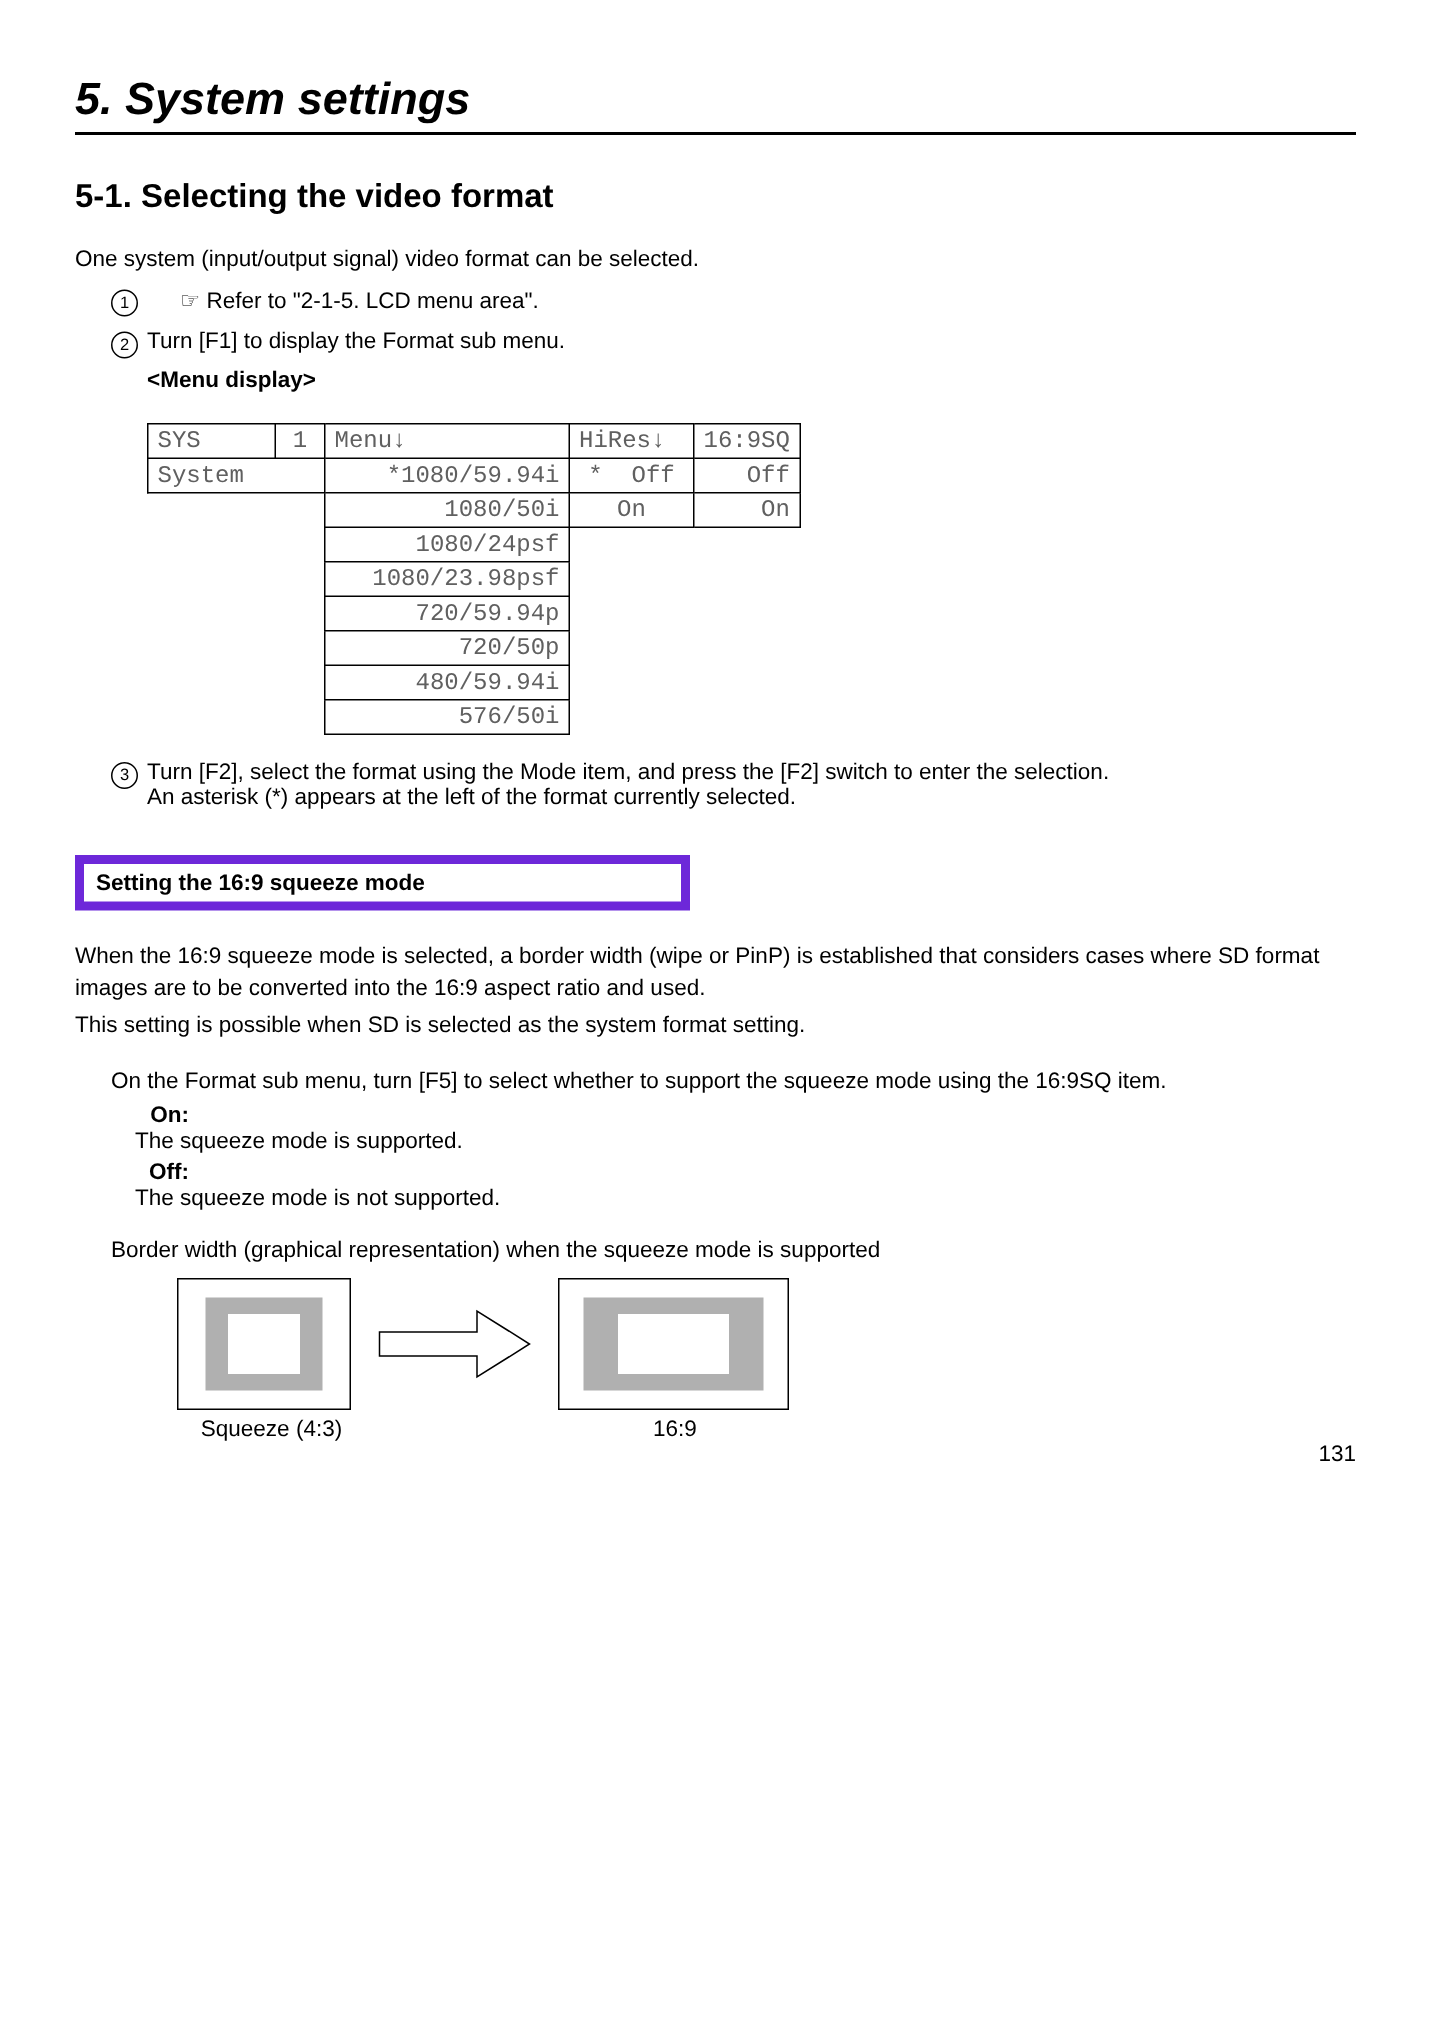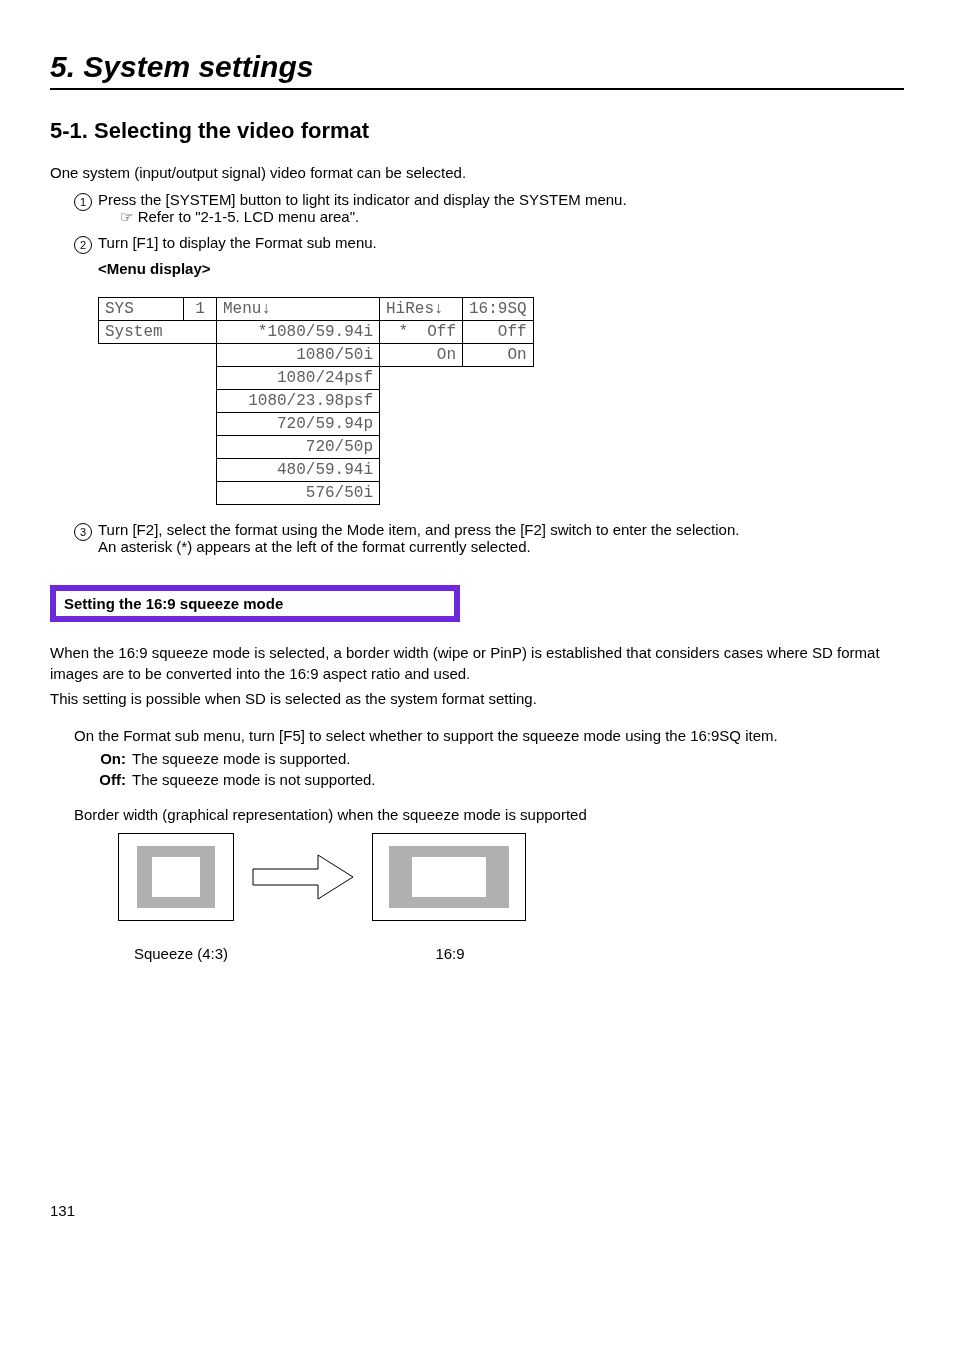--- a/index.html
+++ b/index.html
@@ -76,34 +76,34 @@
   table.lcd td {
     border: 1px solid #000;
     height: 22px;
     padding: 0 6px;
     vertical-align: middle;
     white-space: pre;
   }
   td.pg { width: 20px; text-align: center; }
   td.left-label { width: 72px; }
   td.mode { width: 150px; text-align: right; }
-  td.hires { width: 70px; text-align: right; }
+  td.hires { width: 70px; text-align: center; }
   td.sq { width: 55px; text-align: right; margin-left: 12px; }
   td.noborder { border: none !important; }
 
   .box-heading {
     border: 6px solid #6d28d9;
     display: inline-block;
     padding: 4px 20px 4px 8px;
     font-weight: bold;
     margin: 30px 0 16px 0;
     width: 370px;
   }
   .indent-block { margin-left: 24px; }
-  .onoff-row { display: flex; margin: 4px 0 4px 40px; }
+  .onoff-row { display: flex; margin: 4px 0 4px 40px; flex-direction: column; }
   .onoff-label { width: 36px; font-weight: bold; text-align: right; margin-right: 6px;}
   .graphic-caption { margin: 18px 0 10px 24px; }
 
   
   .diagram { margin-left: 68px; display: flex; align-items: center; gap: 14px; }
   .frame43, .frame169 {
     border: 1px solid #000;
     display: flex;
     align-items: center;
     justify-content: center;
@@ -112,42 +112,41 @@
   .frame43 { width: 114px; height: 86px; }
   .frame169 { width: 152px; height: 86px; }
   .inner-grey { background: #b0b0b0; display: flex; align-items: center; justify-content: center; }
   .g43 { width: 78px; height: 62px; }
   .g169 { width: 120px; height: 62px; }
   .inner-white { background: #fff; }
   .w43 { width: 48px; height: 40px; }
   .w169 { width: 74px; height: 40px; }
   .arrow-wrap { position: relative; width: 110px; height: 60px; }
   .arrow-svg { width: 100%; height: 100%; }
-  .diag-labels { margin-left: 68px; display: flex; margin-top: 24px; }
+  .diag-labels { margin-left: 68px; display: flex; margin-top: 4px; }
   .lab43 { width: 126px; text-align: center; }
   .lab-gap { width: 126px; }
   .lab169 { width: 160px; text-align: center; }
-  .page-num { text-align: left; margin-top: 240px; font-size: 15px; }
+  .page-num { text-align: right; font-size: 15px; }
 </style>
 </head>
 <body>
 
 
 
 <div class="chapter-title">5. System settings</div>
 <hr class="chapter-rule">
 
 <div class="section-title">5-1. Selecting the video format</div>
 
 <div class="body-text">One system (input/output signal) video format can be selected.</div>
 
 <div class="numbered">
   <span class="circle-num">1</span>
   <div class="num-body">
-    <span>Press the [SYSTEM] button to light its indicator and display the SYSTEM menu.</span>
     <div class="sub-indent">
       <span class="pointer">☞</span>
       <span>Refer to "2-1-5. LCD menu area".</span>
     </div>
   </div>
 </div>
 
 <div class="numbered">
   <span class="circle-num">2</span>
   <div class="num-body">

